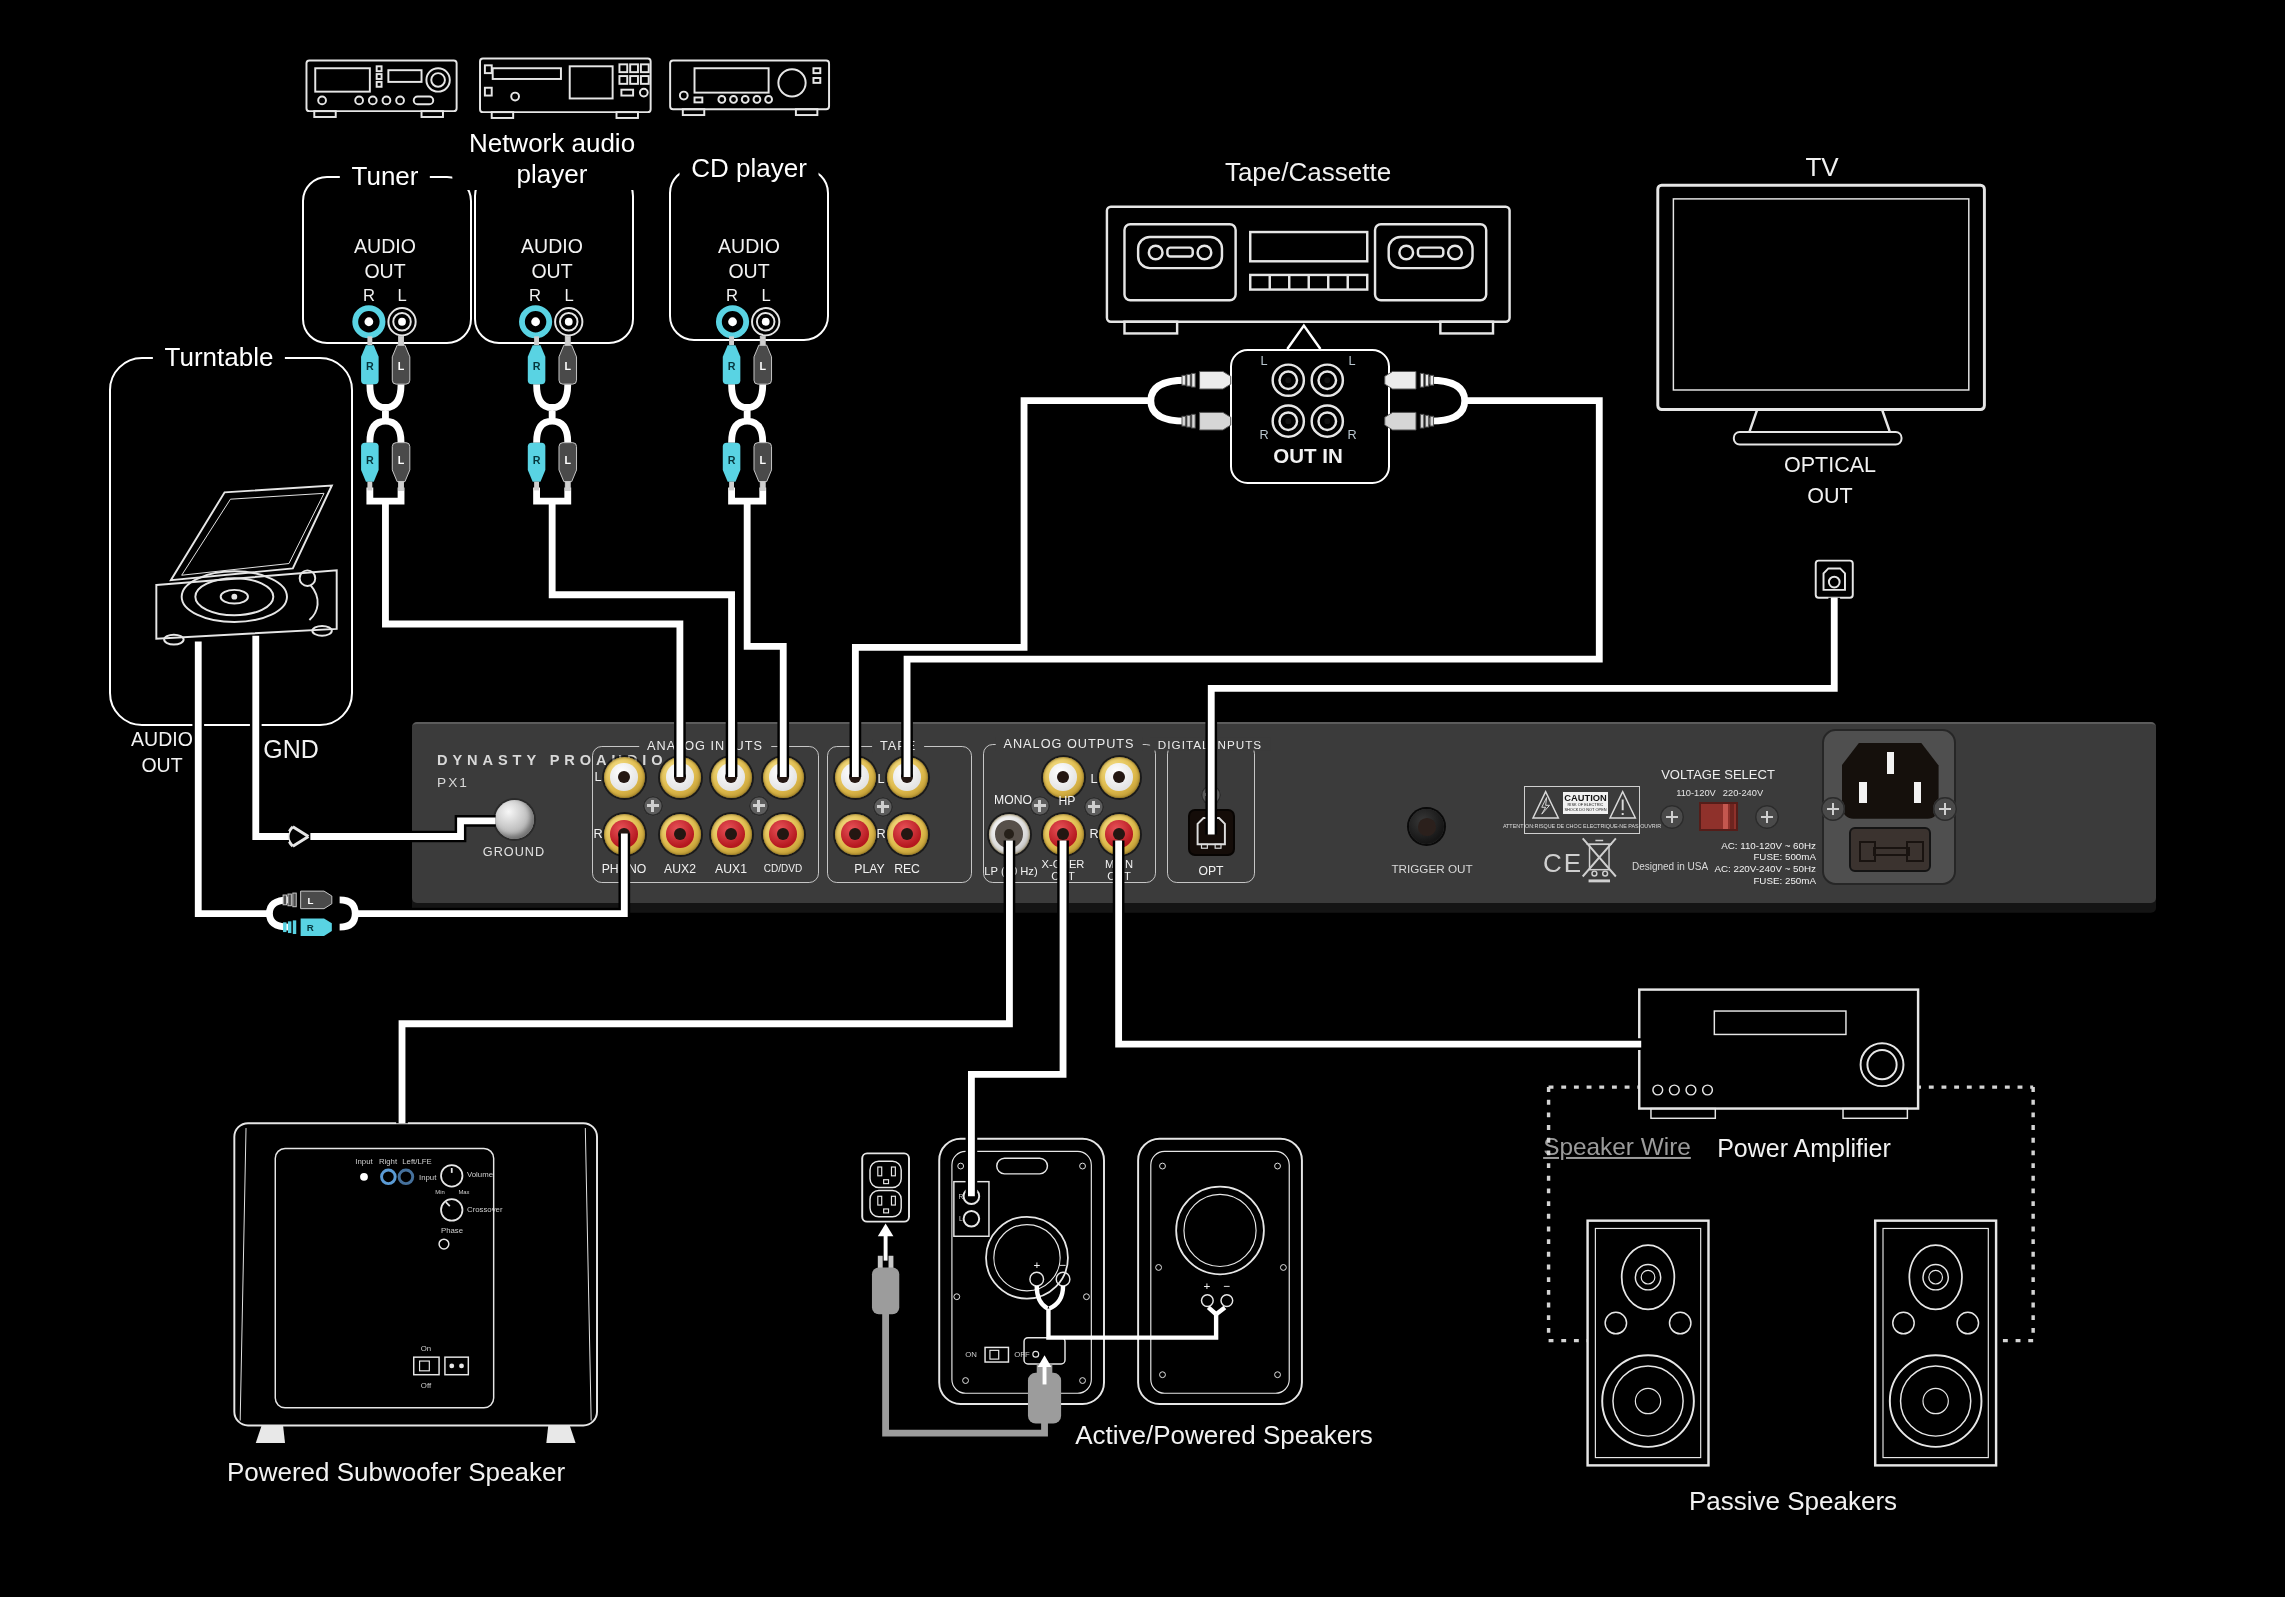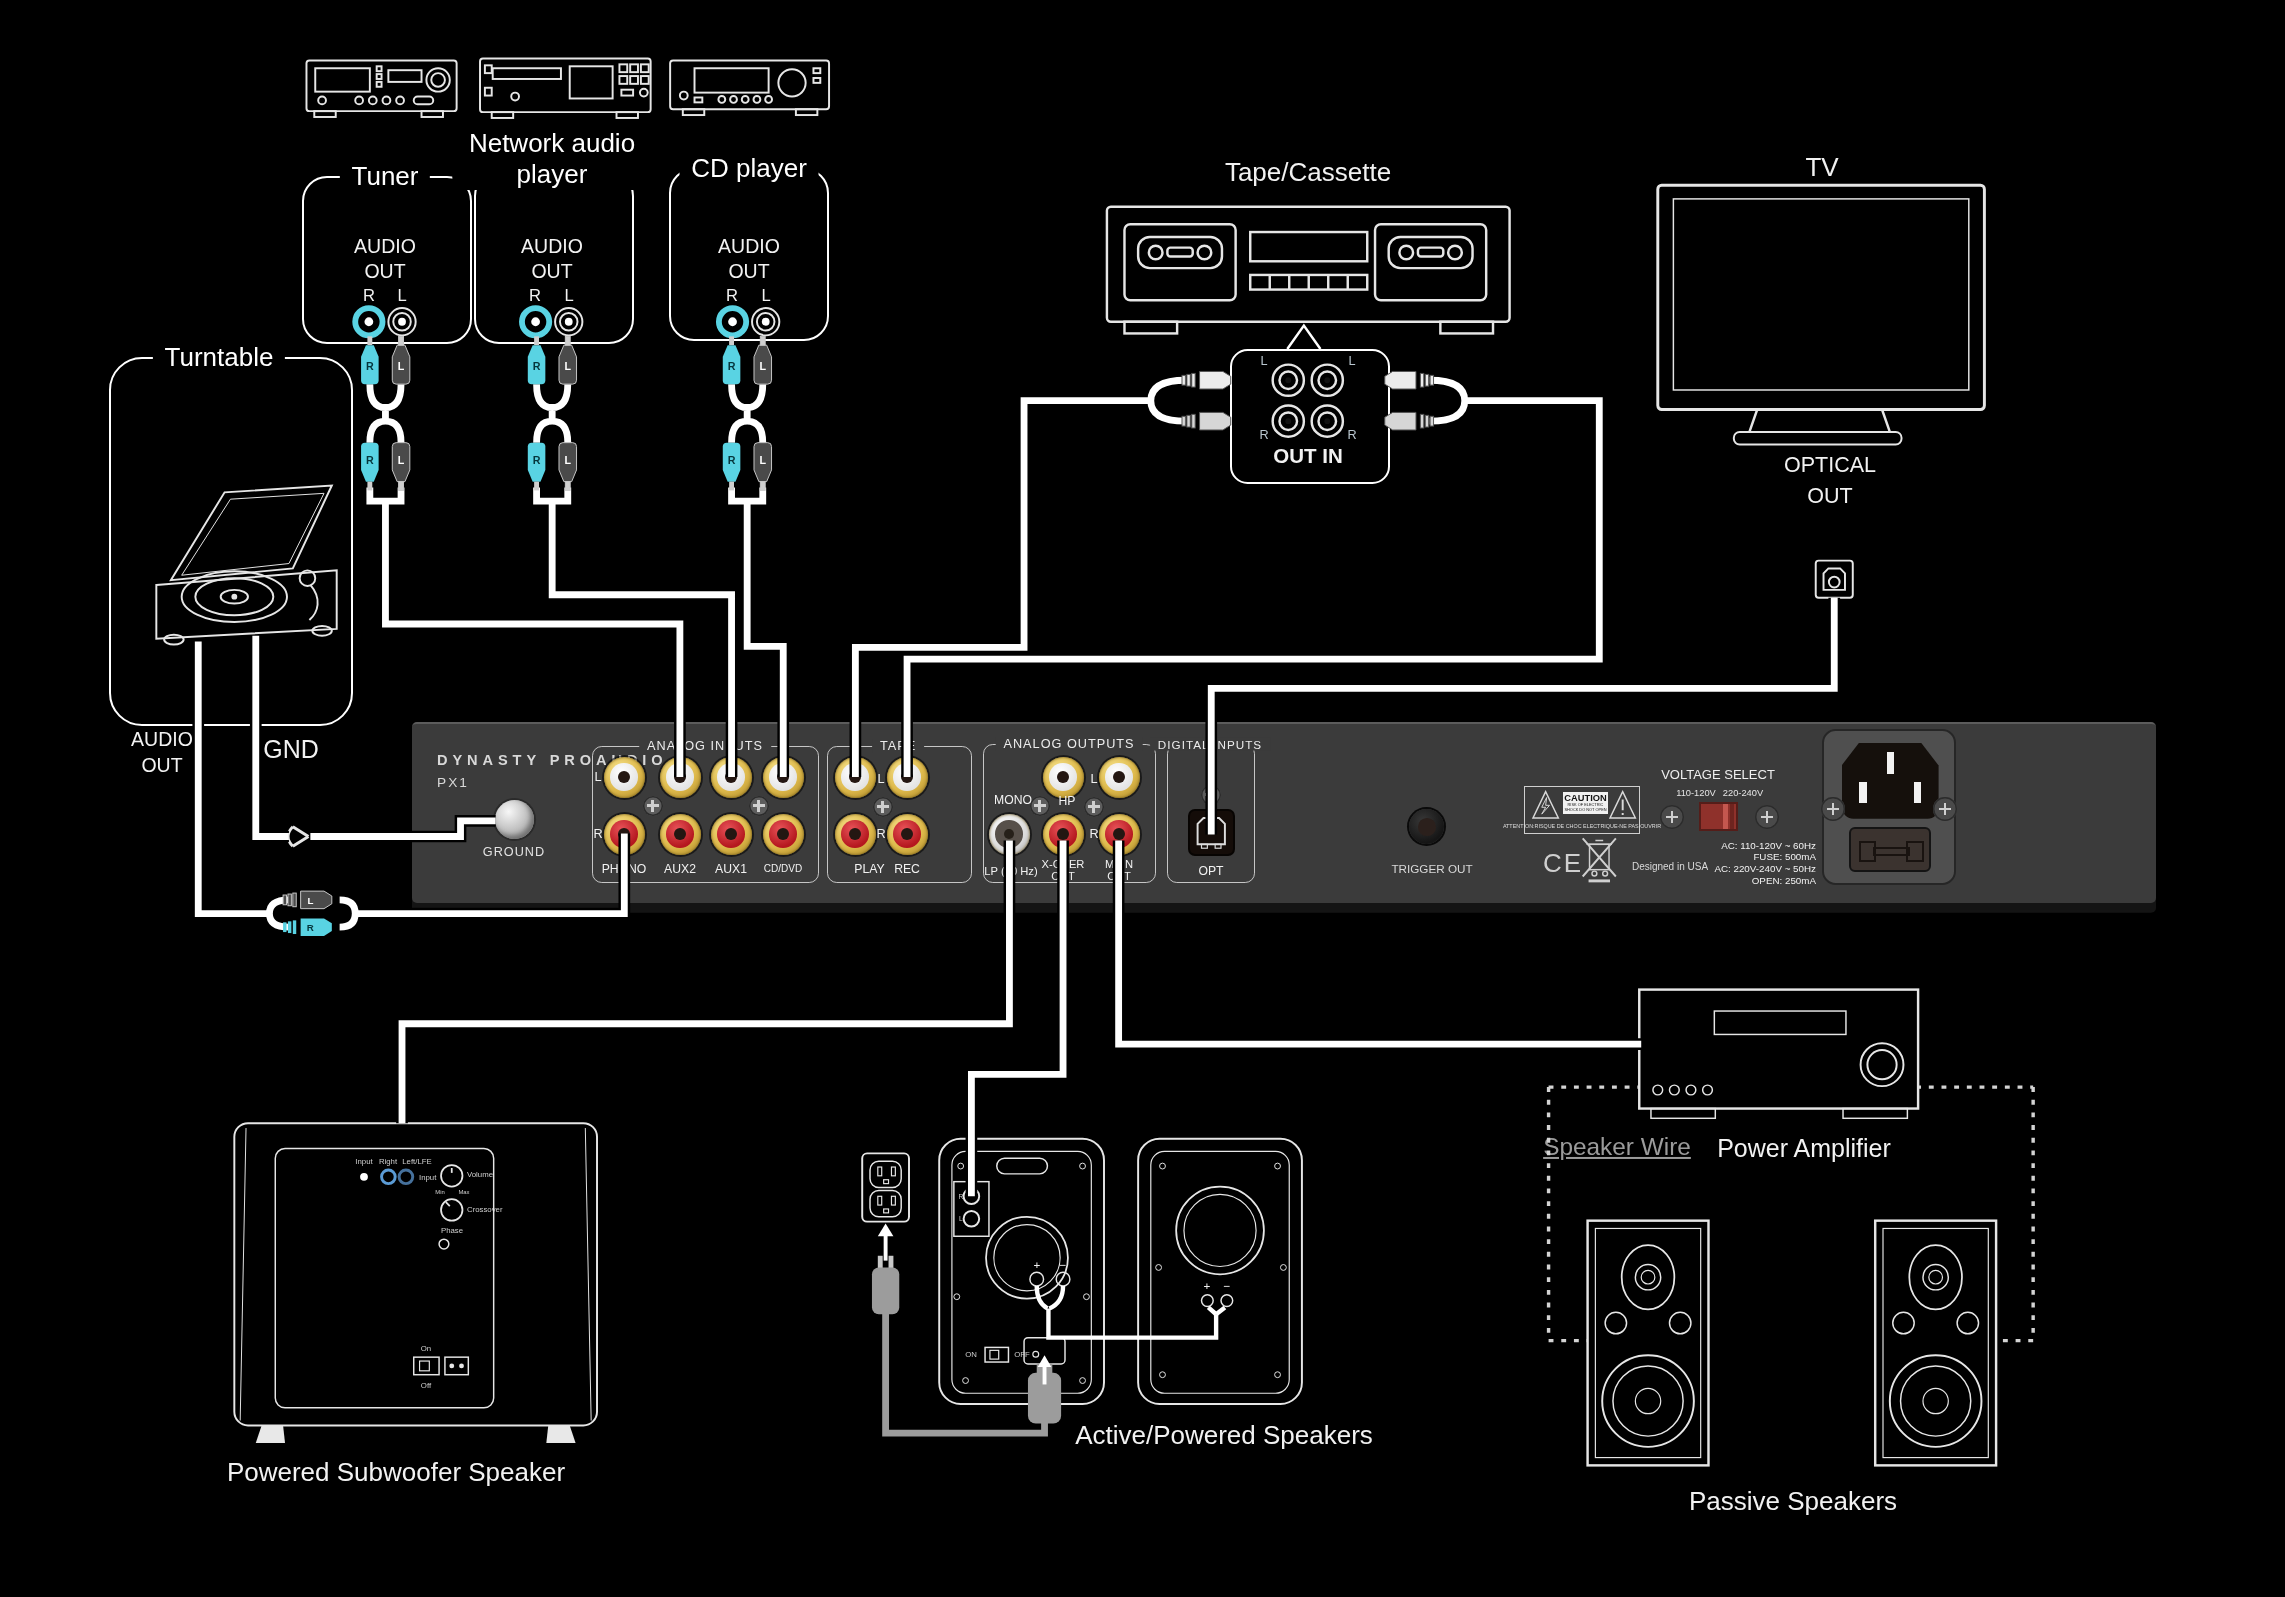--- a/index.html
+++ b/index.html
@@ -196,21 +196,21 @@
   <div class="lbl" style="left:1670px;top:867px;font-size:10px;color:#d9d9d9;">Designed in USA</div>
   <div class="lbl" style="left:1718px;top:775px;font-size:13px;color:#eee;">VOLTAGE SELECT</div>
   <div class="lbl" style="left:1696px;top:793px;font-size:9.3px;color:#e5e5e5;">110-120V</div>
   <div class="lbl" style="left:1743px;top:793px;font-size:9.3px;color:#e5e5e5;">220-240V</div>
   <div class="vswitch"></div>
   <div class="scr big" style="left:1672px;top:817px;"></div>
   <div class="scr big" style="left:1767px;top:817px;"></div>
   <div class="lbl" style="left:1816px;top:846px;font-size:9.8px;transform:translate(-100%,-50%);">AC: 110-120V ~ 60Hz</div>
   <div class="lbl" style="left:1816px;top:857px;font-size:9.8px;transform:translate(-100%,-50%);">FUSE: 500mA</div>
   <div class="lbl" style="left:1816px;top:869px;font-size:9.8px;transform:translate(-100%,-50%);">AC: 220V-240V ~ 50Hz</div>
-  <div class="lbl" style="left:1816px;top:881px;font-size:9.8px;transform:translate(-100%,-50%);">OPEN: 250mA</div>
+  <div class="lbl" style="left:1816px;top:881px;font-size:9.8px;transform:translate(-100%,-50%);">FUSE: 250mA</div>
   <div class="inlet">
     <div class="c14">
       <span style="left:45px;top:9.8px;height:21.5px;"></span>
       <span style="left:17.6px;top:39px;height:21.5px;"></span>
       <span style="left:72px;top:39px;height:21.5px;"></span>
     </div>
     <div class="fuse">
       <i style="left:7.8px;top:11.7px;width:13.7px;height:17.6px;"></i>
       <i style="left:55px;top:11.7px;width:13.7px;height:17.6px;"></i>
       <i style="left:21.5px;top:17.6px;width:33px;height:5.9px;"></i>

